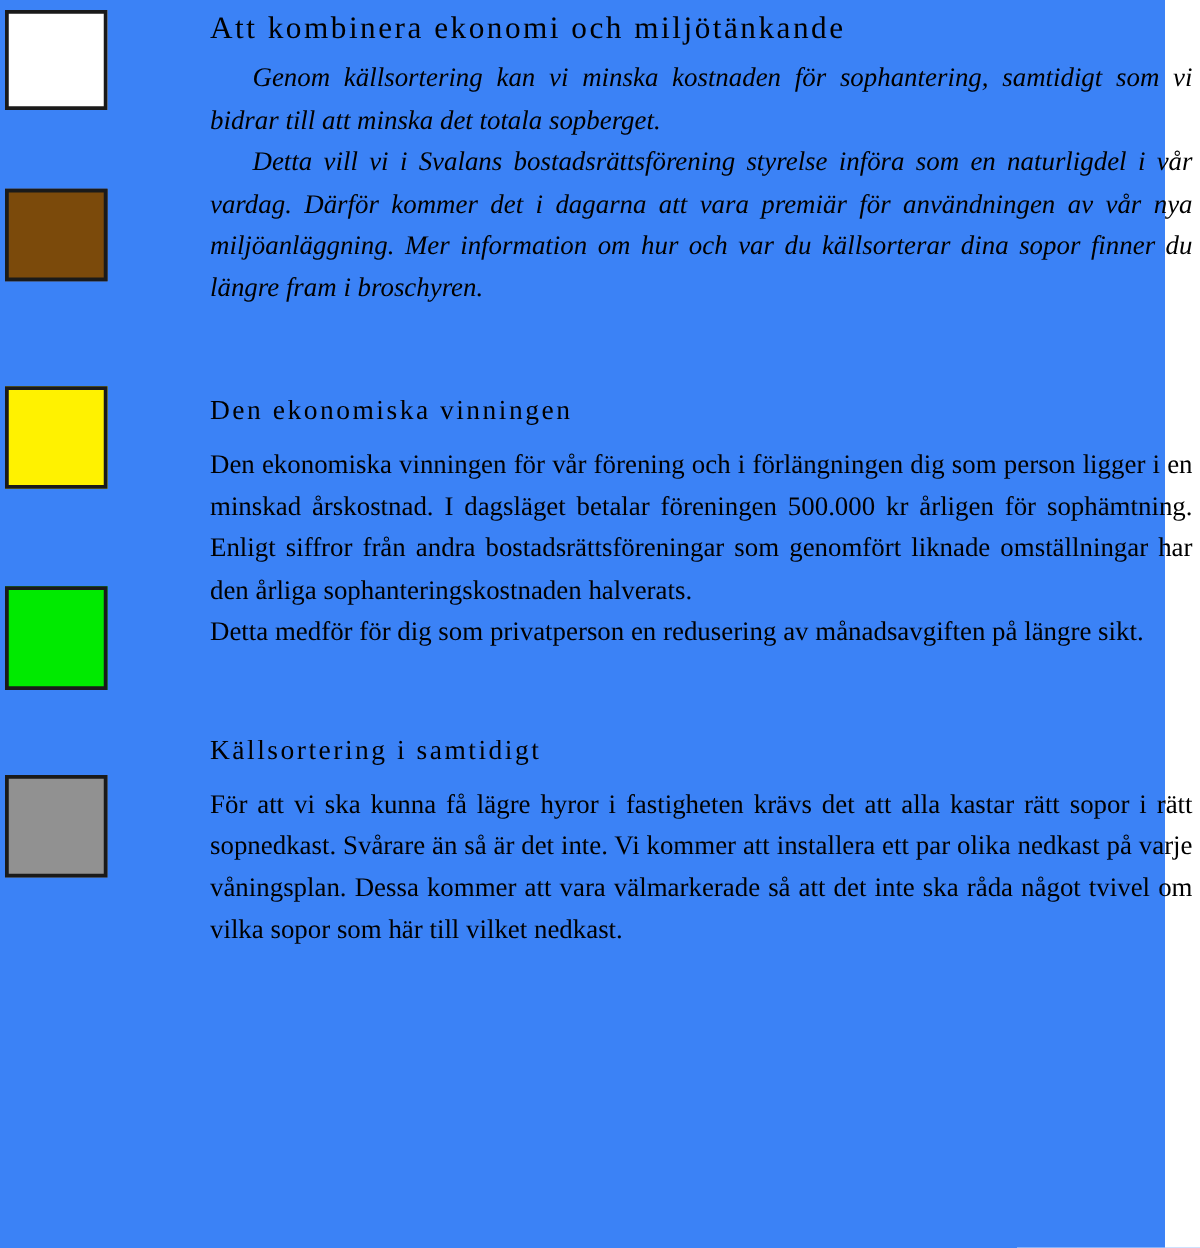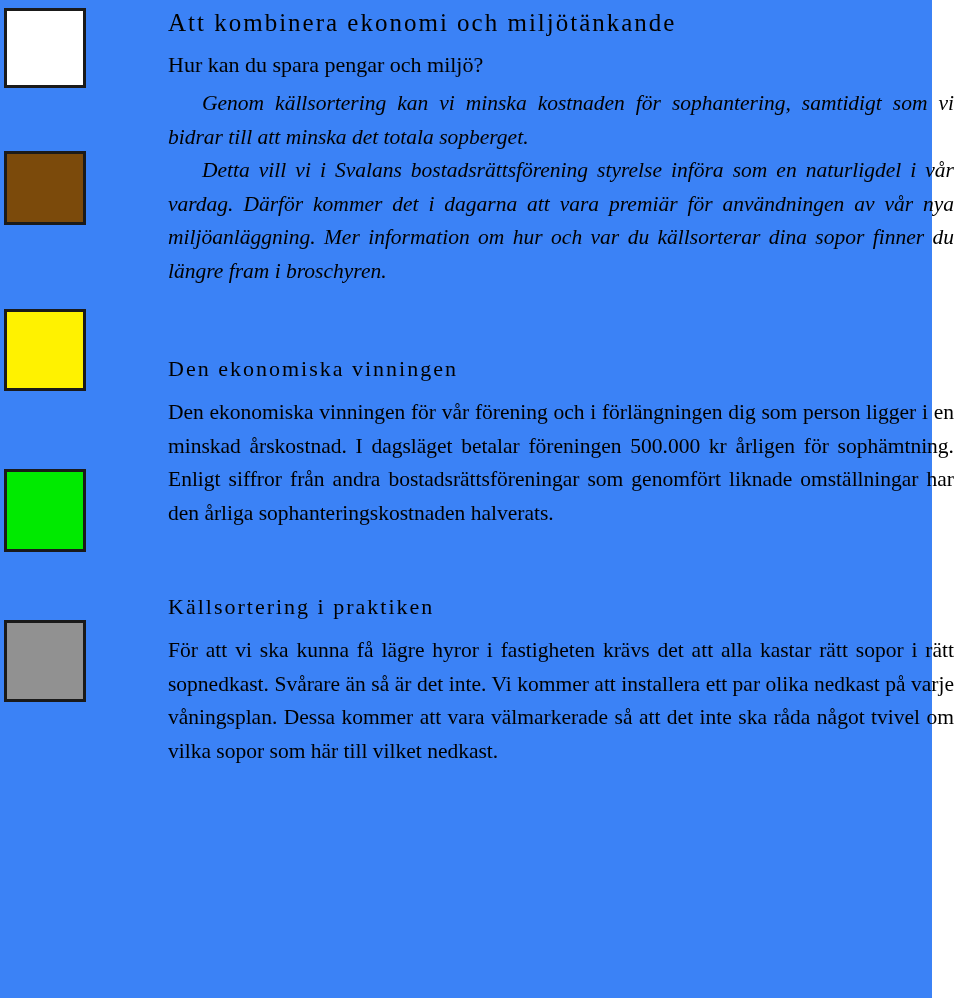--- a/index.html
+++ b/index.html
@@ -110,40 +110,40 @@
     <div class="swatch" style="top: 151px; height: 68px; background: rgb(123, 74, 11); border-color: rgb(26, 26, 26);"></div>
     <div class="swatch" style="top: 309px; height: 76px; background: rgb(255, 242, 0); border-color: rgb(26, 26, 26);"></div>
     <div class="swatch" style="top: 469px; height: 77px; background: rgb(0, 234, 0); border-color: rgb(26, 26, 26);"></div>
     <div class="swatch" style="top: 620px; height: 76px; background: rgb(145, 145, 145); border-color: rgb(26, 26, 26);"></div>
   </div>
 
   <div class="content">
 
     <h1 class="doc-title">Att kombinera ekonomi och miljötänkande</h1>
 
-    <div class="lead">Hur kan du spara pengar och miljö?</div>
 
     <div class="block-gap-1"></div>
 
 
     <p class="body-text indent ragged">Genom källsortering kan vi minska kostnaden för sophantering, samtidigt som vi bidrar till att minska det totala sopberget.</p>
 
     <p class="body-text indent ragged">Detta vill vi i Svalans bostadsrättsförening styrelse införa som en naturligdel i vår vardag. Därför kommer det i dagarna att vara premiär för användningen av vår nya miljöanläggning. Mer information om hur och var du källsorterar dina sopor finner du längre fram i broschyren.</p>
 
     <div class="block-gap-2"></div>
 
     <h2 class="section-title">Den ekonomiska vinningen</h2>
 
     <div class="block-gap-3"></div>
 
     <p class="body-text noindent ragged">Den ekonomiska vinningen för vår förening och i förlängningen dig som person ligger i en minskad årskostnad. I dagsläget betalar föreningen 500.000 kr årligen för sophämtning. Enligt siffror från andra bostadsrättsföreningar som genomfört liknade omställningar har den årliga sophanteringskostnaden halverats.</p>
 
+    <p class="body-text noindent ragged">Detta medför för dig som privatperson en redusering av månadsavgiften på längre sikt.</p>
 
     <div class="block-gap-4"></div>
 
-    <h2 class="section-title">Källsortering i praktiken</h2>
+    <h2 class="section-title">Källsortering i samtidigt</h2>
 
     <div class="block-gap-5"></div>
 
     <p class="body-text noindent ragged">För att vi ska kunna få lägre hyror i fastigheten krävs det att alla kastar rätt sopor i rätt sopnedkast. Svårare än så är det inte. Vi kommer att installera ett par olika nedkast på varje våningsplan. Dessa kommer att vara välmarkerade så att det inte ska råda något tvivel om vilka sopor som här till vilket nedkast.</p>
 
   </div>
 </div>
 
 </body></html>

